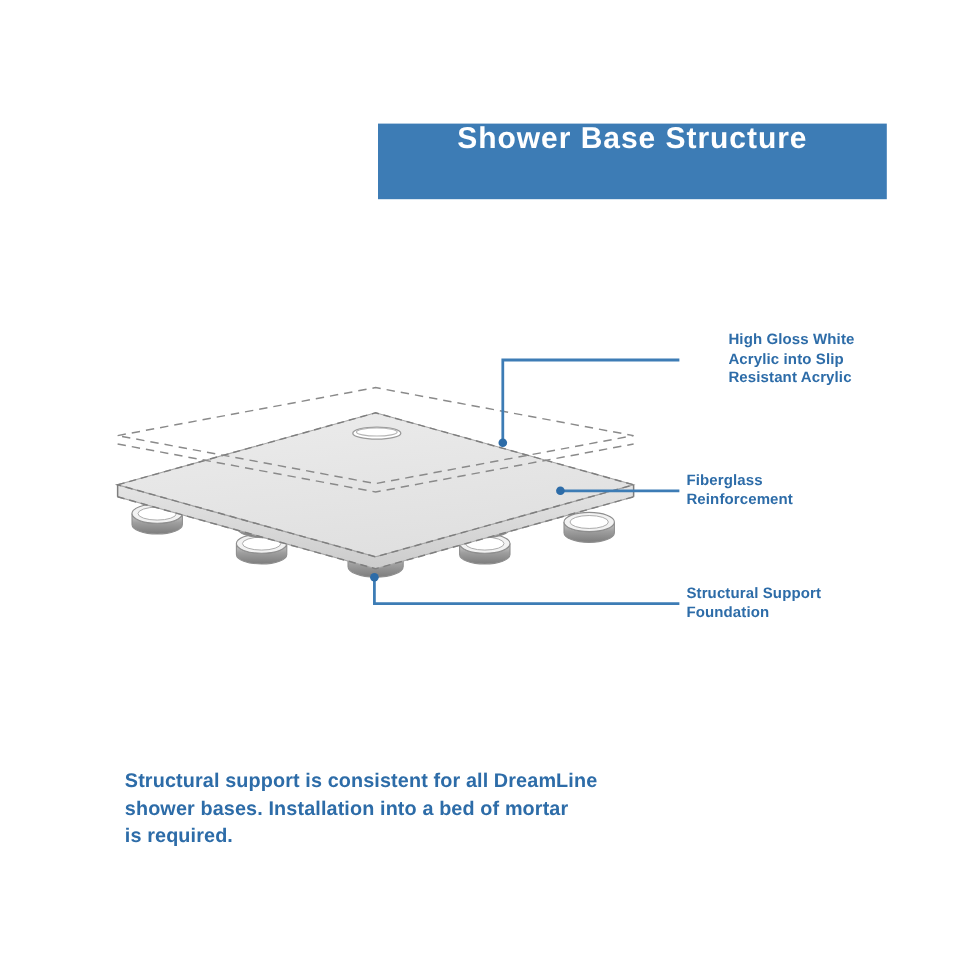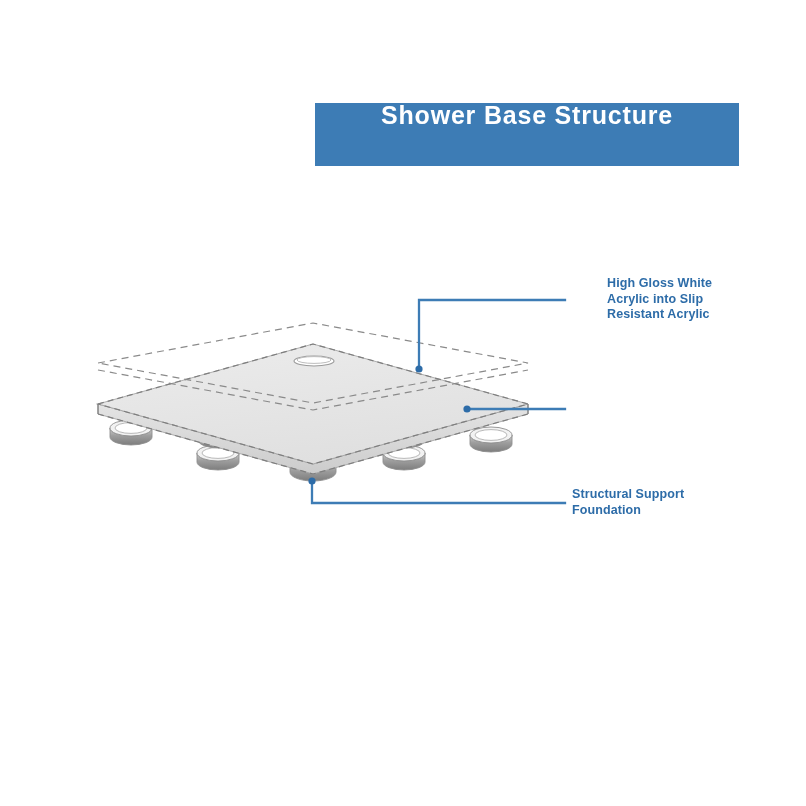--- a/index.html
+++ b/index.html
@@ -188,20 +188,29 @@
   <div id="title-banner">
     <span id="title-text">Shower Base Structure</span>
   </div>
 
   <div class="callout-label" id="callout-acrylic">
     <div>High Gloss White</div>
     <div>Acrylic into Slip</div>
     <div>Resistant Acrylic</div>
   </div>
 
+  <div class="callout-label" id="callout-fiberglass">
+    <div>Fiberglass</div>
+    <div>Reinforcement</div>
+  </div>
 
   <div class="callout-label" id="callout-support">
     <div>Structural Support</div>
     <div>Foundation</div>
   </div>
 
+  <div id="footer-note">
+    <div>Structural support is consistent for all DreamLine</div>
+    <div>shower bases. Installation into a bed of mortar</div>
+    <div>is required.</div>
+  </div>
 
 </div>
 
 </body></html>

